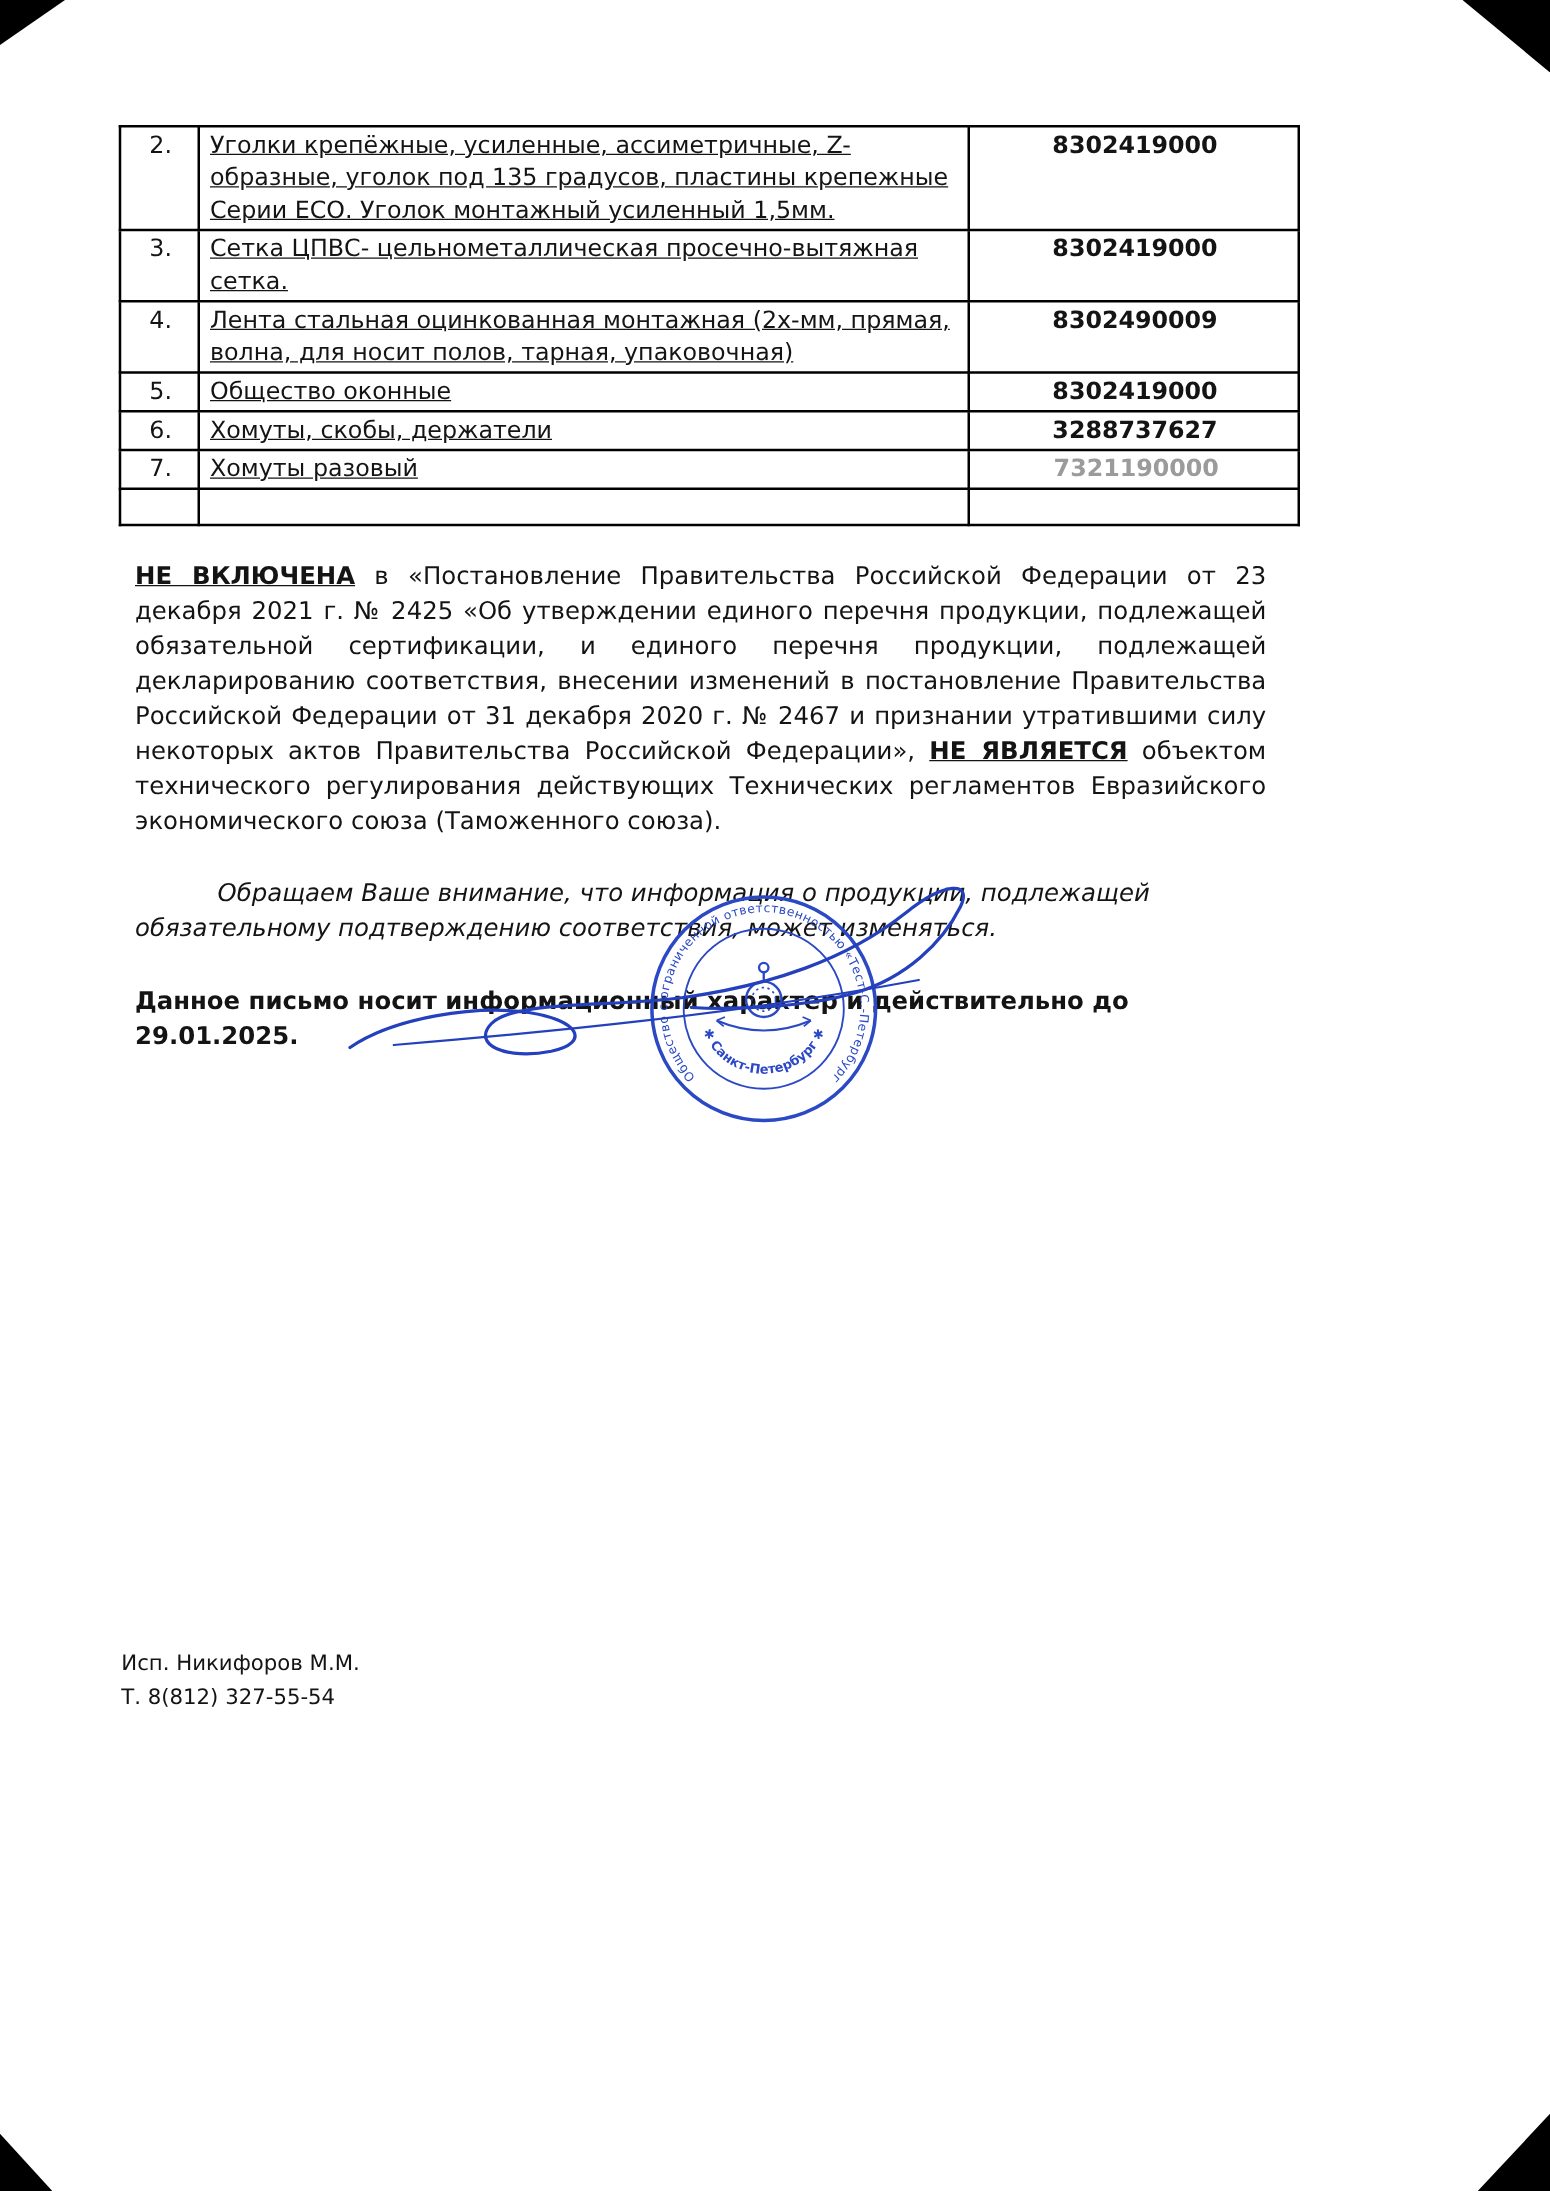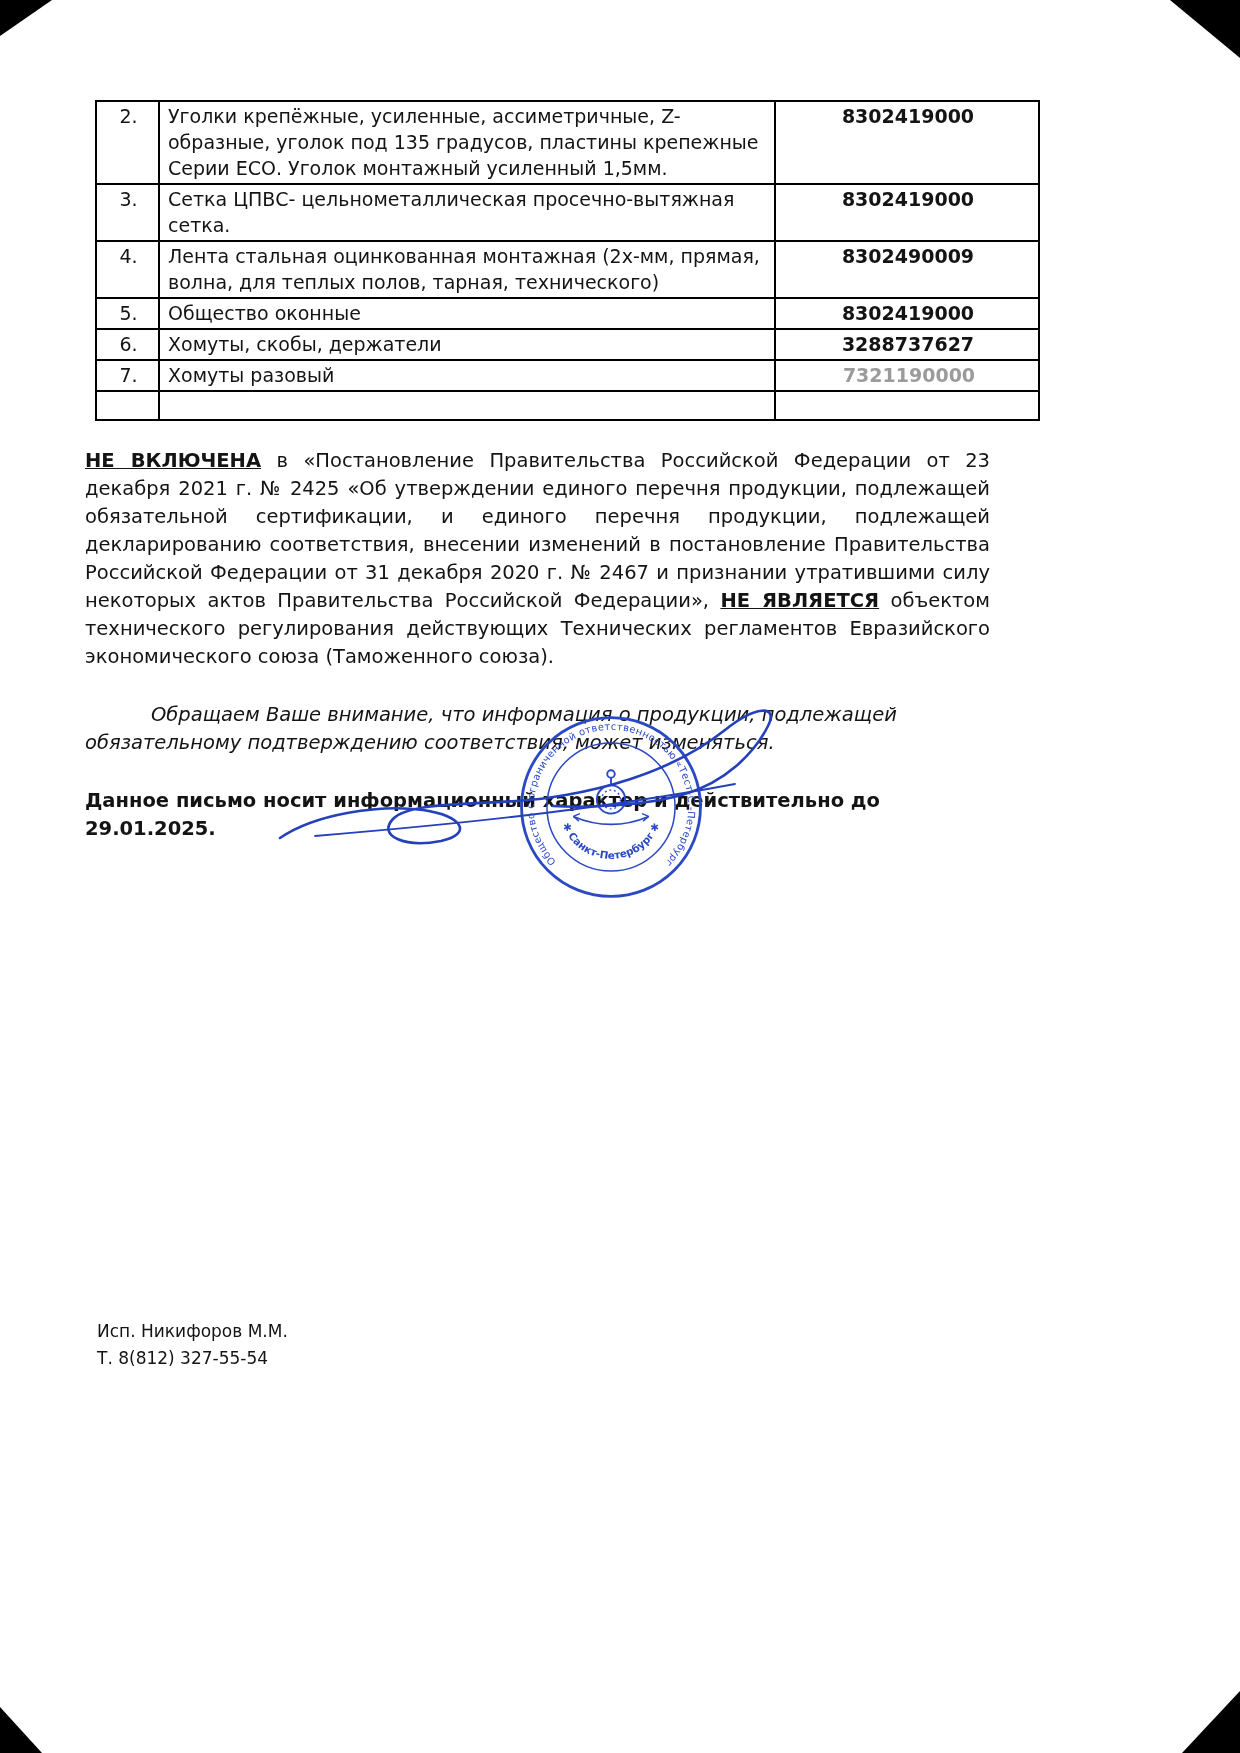--- a/index.html
+++ b/index.html
@@ -25,26 +25,26 @@
     table-layout:fixed;
     font-size:19px;
     line-height:26px;
   }
   table.products td{
     border:2px solid #000;
     vertical-align:top;
     padding:1px 6px 2px 8px;
   }
   td.col-num{width:47px;text-align:center;padding-left:2px;padding-right:2px;}
-  td.col-desc{width:600px;}
+  td.col-desc{width:600px;text-decoration:underline;}
   td.col-code{width:248px;text-align:center;font-weight:bold;}
   td.col-code.muted{color:#9b9b9b;padding-left:10px;}
   tr.empty-row td{height:24px;}
 
-  .content{width:905px;margin-left:85px;}
+  .content{width:905px;margin-left:108px;}
   .para{
     font-size:19.5px;
     line-height:28px;
     margin:0;
   }
   .para.justify{text-align:justify;margin-top:26px;}
   .u{text-decoration:underline;font-weight:bold;}
   .para.italic{
     font-style:italic;
     margin-top:30px;
@@ -96,21 +96,21 @@
         <td class="col-desc">Уголки крепёжные, усиленные, ассиметричные, Z-образные, уголок под 135 градусов, пластины крепежные Серии ЕСО. Уголок монтажный усиленный 1,5мм.</td>
         <td class="col-code">8302419000</td>
       </tr>
       <tr>
         <td class="col-num">3.</td>
         <td class="col-desc">Сетка ЦПВС- цельнометаллическая просечно-вытяжная сетка.</td>
         <td class="col-code">8302419000</td>
       </tr>
       <tr>
         <td class="col-num">4.</td>
-        <td class="col-desc">Лента стальная оцинкованная монтажная (2х-мм, прямая, волна, для теплых полов, тарная, технического)</td>
+        <td class="col-desc">Лента стальная оцинкованная монтажная (2х-мм, прямая, волна, для носит полов, тарная, упаковочная)</td>
         <td class="col-code">8302490009</td>
       </tr>
       <tr>
         <td class="col-num">5.</td>
         <td class="col-desc">Общество оконные</td>
         <td class="col-code">8302419000</td>
       </tr>
       <tr>
         <td class="col-num">6.</td>
         <td class="col-desc">Хомуты, скобы, держатели</td>

